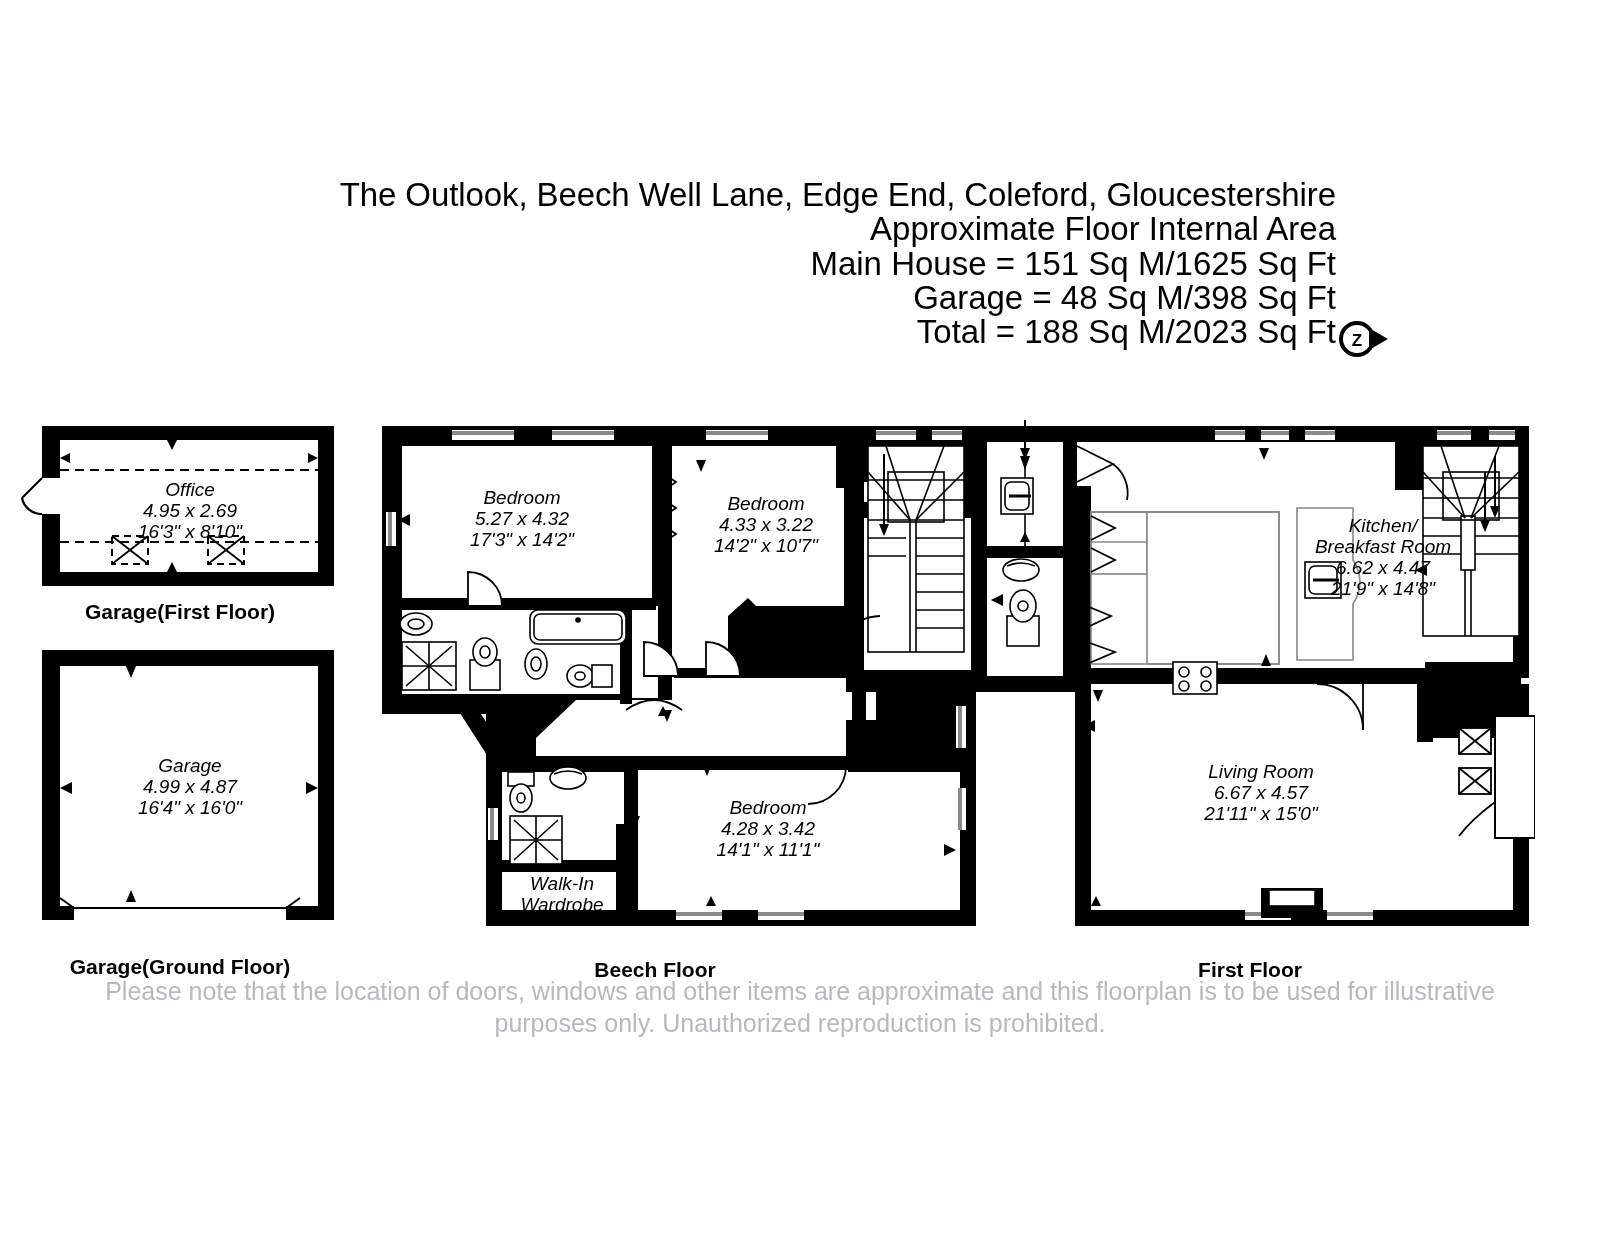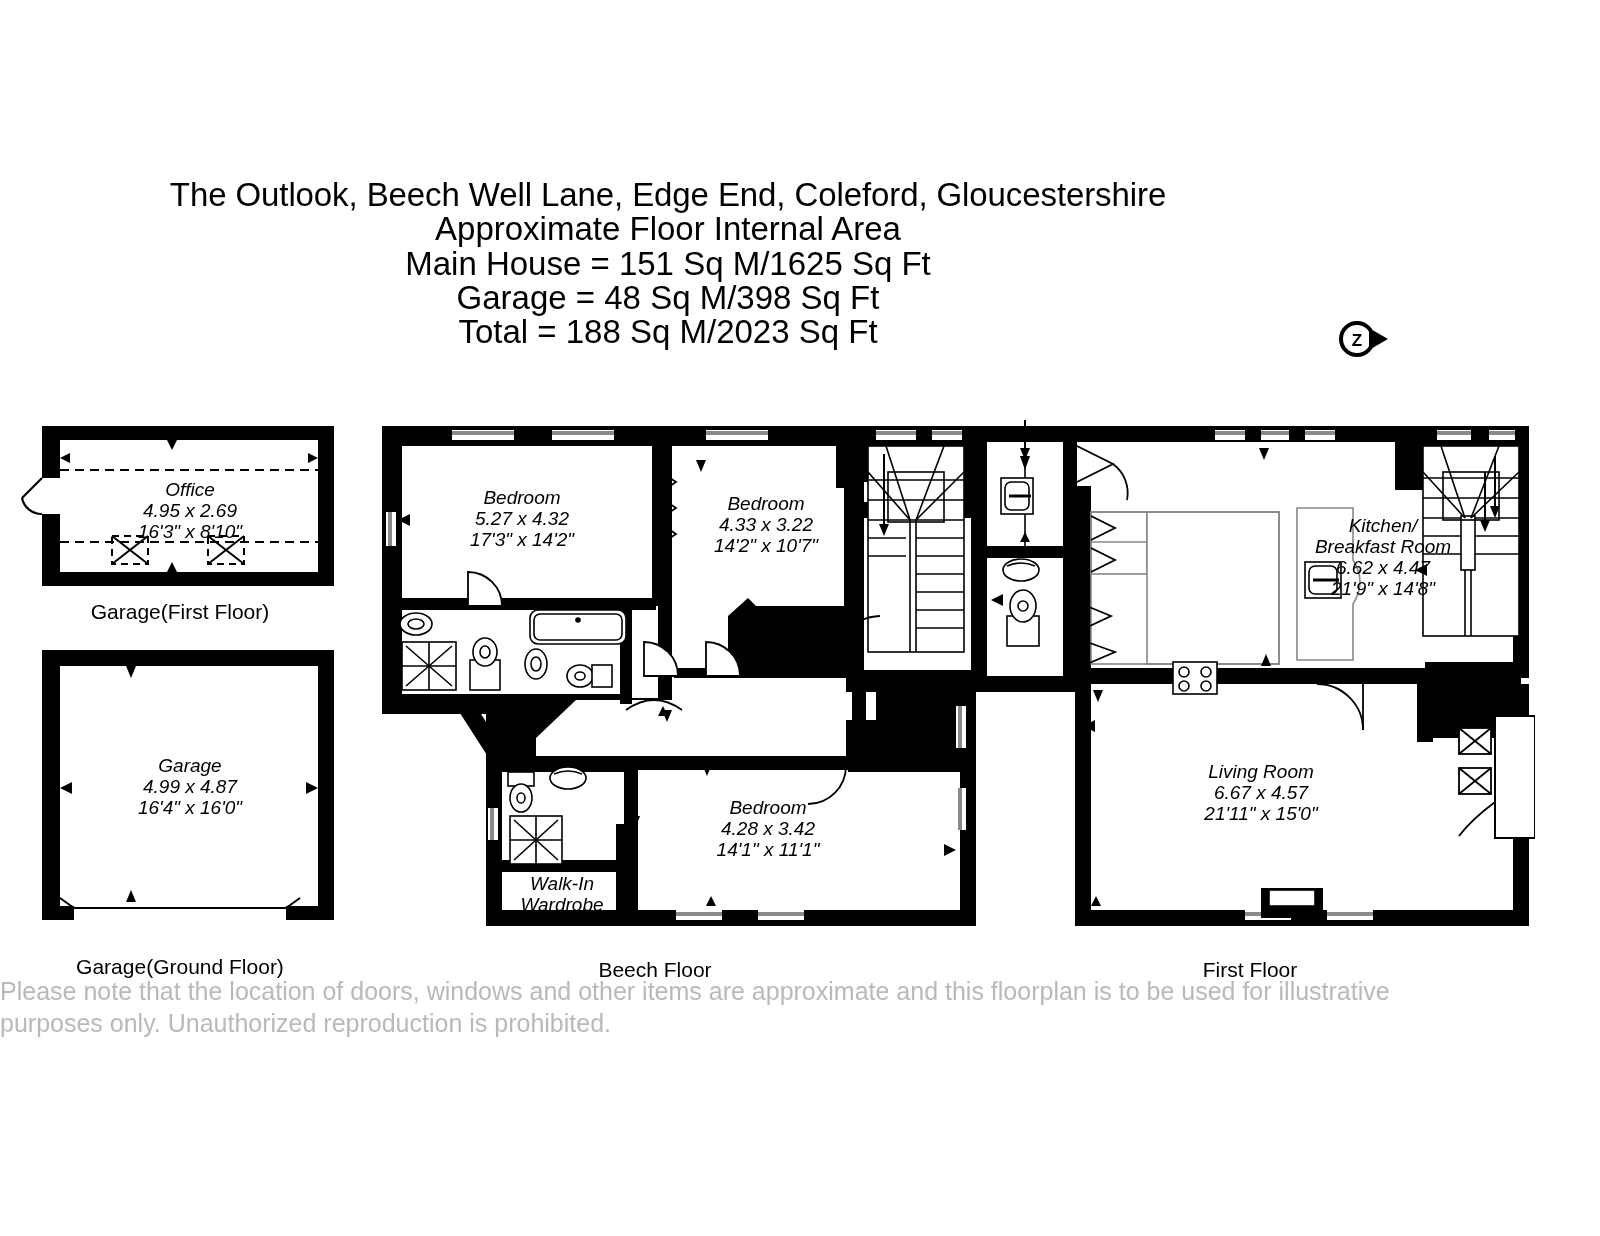--- a/index.html
+++ b/index.html
@@ -15,21 +15,21 @@
     position: relative;
     overflow: hidden;
   }
 
   
   #title-block {
     position: absolute;
     left: 0;
     top: 178px;
     width: 1336px;
-    text-align: center;
+    text-align: right;
     line-height: 1.04;
   }
   #title-block .addr {
     font-size: 33px;
     letter-spacing: -0.1px;
     white-space: nowrap;
   }
   #title-block .sub {
     font-size: 33px;
   }
@@ -50,40 +50,41 @@
   .plan {
     position: absolute;
     font-style: italic;
   }
   .plan svg { display: block; }
 
   
   .floor-caption {
     position: absolute;
     font-size: 21px;
-    font-weight: normal;
+    font-weight: bold;
     text-align: center;
     white-space: nowrap;
   }
 
   
   .room-label {
     font-family: "Liberation Sans", sans-serif;
     font-size: 19px;
     text-anchor: middle;
     fill: #000;
   }
   .room-label.name { font-size: 19px; }
 
   
   #disclaimer {
     position: absolute;
     left: 0;
     top: 975px;
     width: 1600px;
+    text-align: center;
     font-size: 25px;
     color: #b9b9bd;
     line-height: 1.28;
   }
 </style>
 </head>
 <body>
 
 <div id="title-block">
   <div class="addr">The Outlook, Beech Well Lane, Edge End, Coleford, Gloucestershire</div>

